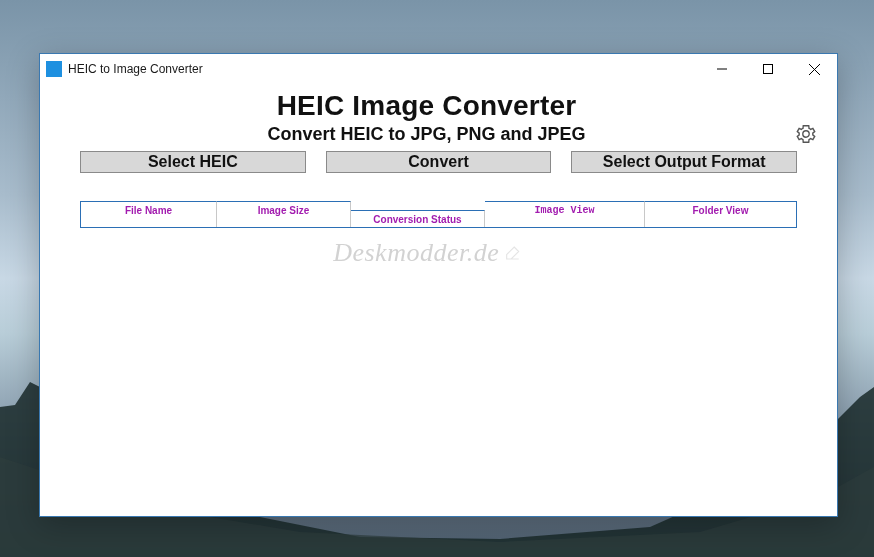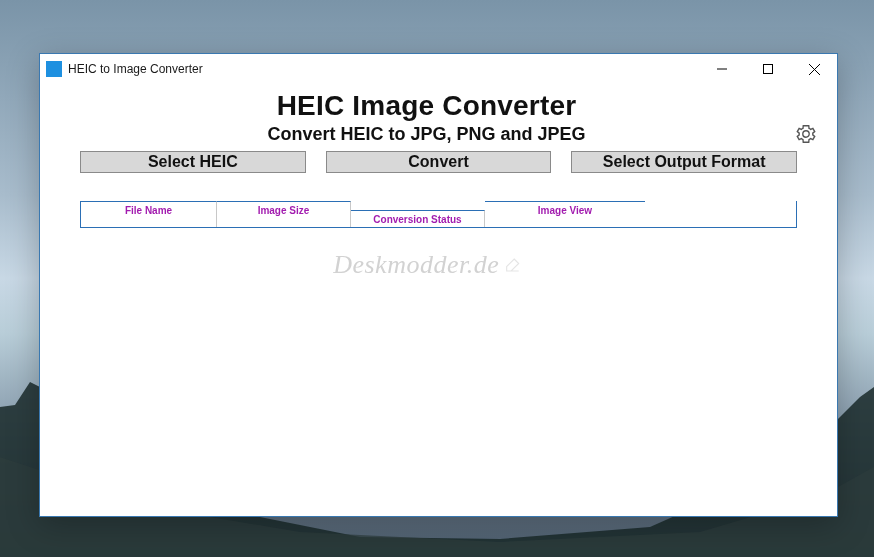--- a/index.html
+++ b/index.html
@@ -105,25 +105,25 @@
       border-right: 1px solid #c8c8c8;
       padding: 3px 6px 0 6px;
       font-size: 10px; font-weight: 700; color: #a21caf;
       white-space: nowrap; overflow: hidden;
       text-align: center;
     }
     .th:last-child { border-right: none; }
     .th.c1 { width: 136px; }
     .th.c2 { width: 134px; }
     .th.c3 { width: 134px; margin-top: 9px; }
-    .th.c4 { width: 160px; }
+    .th.c4 { width: 160px; font-family: Liberation Mono, monospace; }
     .th.c5 { flex: 1; }
     .watermark {
       position: absolute;
-      top: 166px; left: 50%; transform: translateX(-56%);
+      top: 154px; left: 50%; transform: translateX(-56%);
       font-size: 26px; font-weight: 400;
       color: #d2d2d2;
       font-family: Georgia, "Times New Roman", serif;
       font-style: italic;
       letter-spacing: .5px;
       display: flex; align-items: center; gap: 4px;
       pointer-events: none; user-select: none;
     }
     .watermark svg { opacity: .55; }
   </style>
@@ -178,20 +178,21 @@
       <button class="action-btn">Convert</button>
       <button class="action-btn">Select Output Format</button>
     </div>
 
     <div class="table-wrap">
       <div class="table-header">
         <div class="th c1">File Name</div>
         <div class="th c2">Image Size</div>
         <div class="th c3">Conversion Status</div>
         <div class="th c4">Image View</div>
+        <div class="th c5">Folder View</div>
       </div>
     </div>
 
     <div class="watermark">
       <span>Deskmodder.de</span>
       <svg width="18" height="18" viewBox="0 0 24 24">
         <path fill="none" stroke="#cfcfcf" stroke-width="1.5" d="M4 20h16M14 4l6 6-10 10H4v-6L14 4z"></path>
       </svg>
     </div>
   </div>

